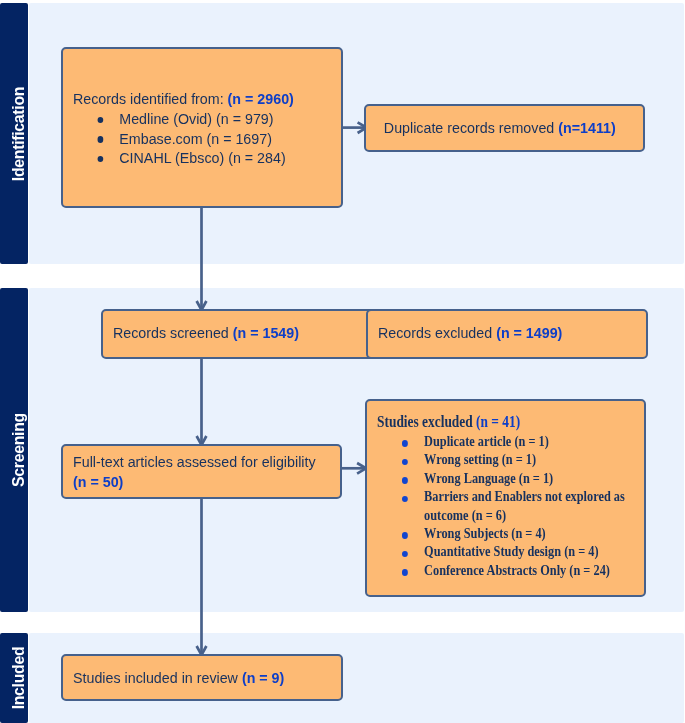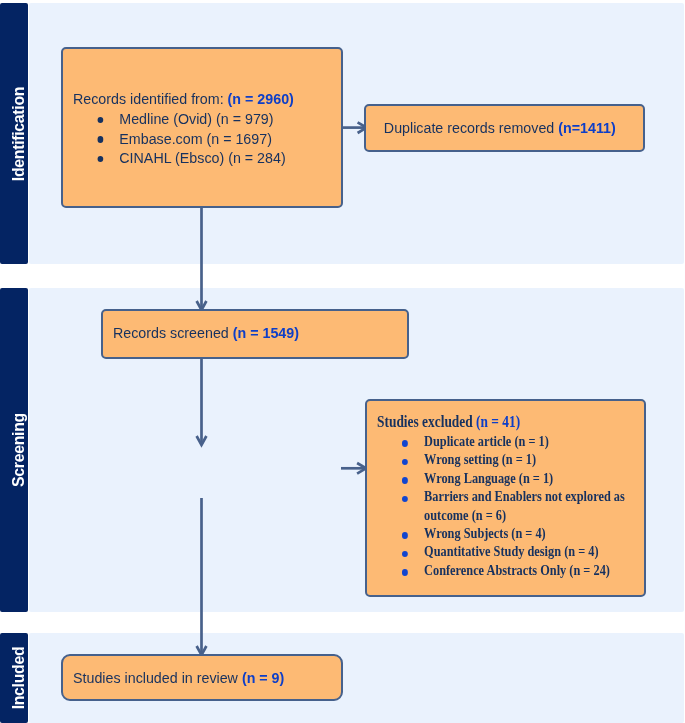--- a/index.html
+++ b/index.html
@@ -94,36 +94,47 @@
       <span>Duplicate records removed</span>&nbsp;<span class="b">(n=1411)</span>
     </div>
   </div>
 
   <div class="box" style="left:61px;top:309px;width:308px;height:50px;margin-left:40px;">
     <div class="boxtxt" style="left:10px;top:12px;width:262px;">
       <span>Records screened</span>&nbsp;<span class="b">(n = 1549)</span>
     </div>
   </div>
 
+  <div class="box" style="left:365.5px;top:309px;width:282px;height:50px;">
+    <div class="boxtxt" style="left:10px;top:12px;width:262px;">
+      <span>Records excluded</span>&nbsp;<span class="b">(n = 1499)</span>
+    </div>
+  </div>
 
+  <div class="box" style="left:61px;top:444px;width:281px;height:55px;">
+    <div class="boxtxt" style="left:10px;top:6px;width:266px;">
+      <div>Full-text articles assessed for eligibility</div>
+      <div class="b">(n = 50)</div>
+    </div>
+  </div>
 
   <div class="box" style="left:365px;top:399px;width:281px;height:198px;font-family:Liberation Serif, serif;">
     <div class="boxtxt nb exctxt" style="left:10px;top:10px;width:317px;">
       <div class="exc-title"><span>Studies excluded</span>&nbsp;<span class="b">(n = 41)</span></div>
       <ul class="bul blue exc-list">
         <li><span class="dot"></span><span>Duplicate article (n = 1)</span></li>
         <li><span class="dot"></span><span>Wrong setting (n = 1)</span></li>
         <li><span class="dot"></span><span>Wrong Language (n = 1)</span></li>
         <li><span class="dot"></span><span>Barriers and Enablers not explored as outcome (n = 6)</span></li>
         <li><span class="dot"></span><span>Wrong Subjects (n = 4)</span></li>
         <li><span class="dot"></span><span>Quantitative Study design (n = 4)</span></li>
         <li><span class="dot"></span><span>Conference Abstracts Only (n = 24)</span></li>
       </ul>
     </div>
   </div>
 
-  <div class="box" style="left:61px;top:654px;width:282px;height:47px;border-radius:9px;">
+  <div class="box" style="left:61px;top:654px;width:282px;height:47px;">
     <div class="boxtxt" style="left:10px;top:12px;width:262px;">
       <span>Studies included in review</span>&nbsp;<span class="b">(n = 9)</span>
     </div>
   </div>
 
 </div>
 
 </body></html>

